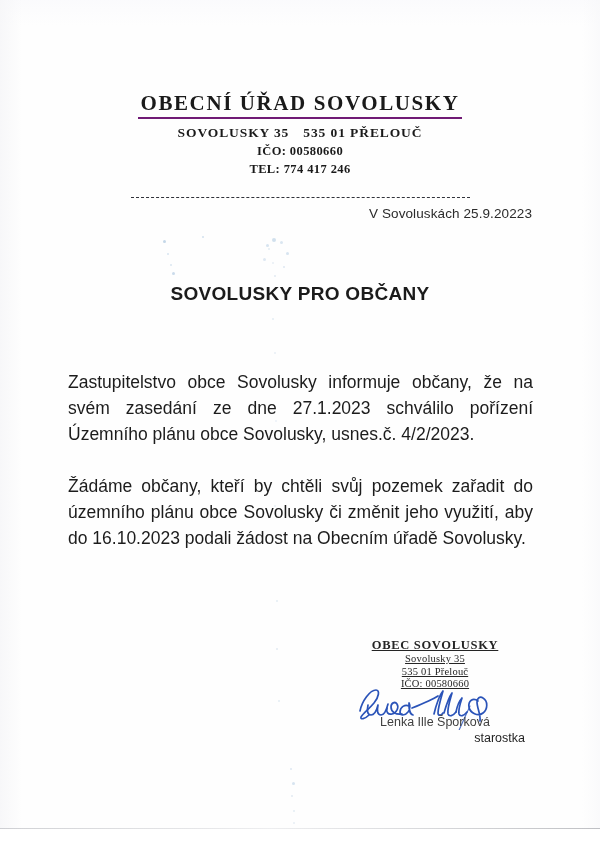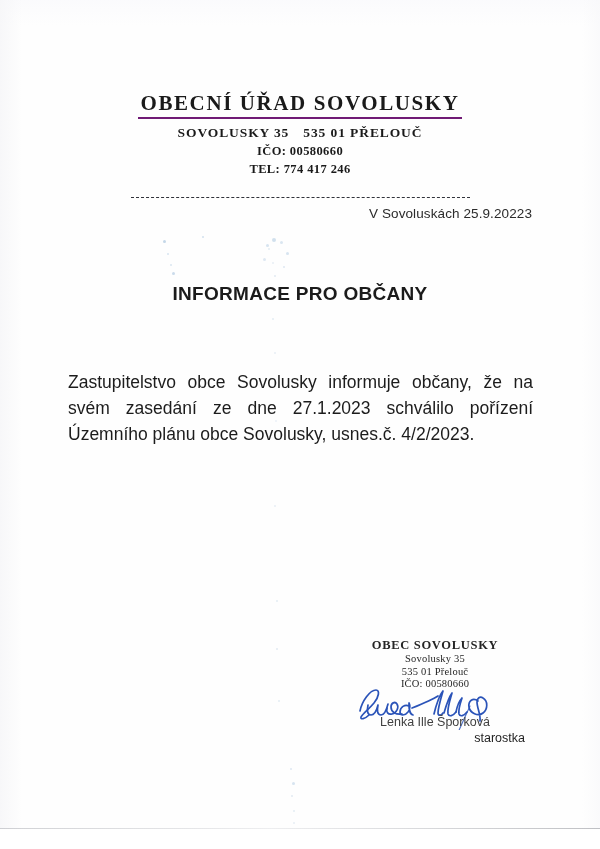--- a/index.html
+++ b/index.html
@@ -135,20 +135,21 @@
   .sign-block {
     position: absolute;
     left: 345px;
     top: 638px;
     width: 180px;
     text-align: center;
   }
   .stamp {
     font-family: "Liberation Serif", serif;
     color: #252525;
+    text-decoration: underline;
   }
   .stamp-name {
     font-size: 12.5px;
     font-weight: bold;
     letter-spacing: 0.7px;
   }
   .stamp-line {
     font-size: 10.5px;
     line-height: 12.5px;
     letter-spacing: 0.2px;
@@ -233,24 +234,25 @@
       <span>SOVOLUSKY 35</span><span class="gap"></span><span>535 01 PŘELOUČ</span>
     </div>
     <div class="lh-ico">IČO: 00580660</div>
     <div class="lh-tel">TEL: 774 417 246</div>
   </div>
 
   <div class="divider"></div>
 
   <div class="placedate">V Sovoluskách 25.9.20223</div>
 
-  <div class="doc-title">INFORMACE PRO OBČANY</div>
+  <div class="doc-title">SOVOLUSKY PRO OBČANY</div>
 
   <div class="body-block">
     <p class="para">Zastupitelstvo obce Sovolusky informuje občany, že na svém zasedání ze dne 27.1.2023 schválilo pořízení Územního plánu obce Sovolusky, usnes.č. 4/2/2023.</p>
+    <p class="para">Žádáme občany, kteří by chtěli svůj pozemek zařadit do územního plánu obce Sovolusky či změnit jeho využití, aby do 16.10.2023 podali žádost na Obecním úřadě Sovolusky.</p>
   </div>
 
   <div class="sign-block">
     <div class="stamp">
       <div class="stamp-name">OBEC SOVOLUSKY</div>
       <div class="stamp-line">Sovolusky 35</div>
       <div class="stamp-line">535 01 Přelouč</div>
       <div class="stamp-line">IČO: 00580660</div>
     </div>
   </div>

